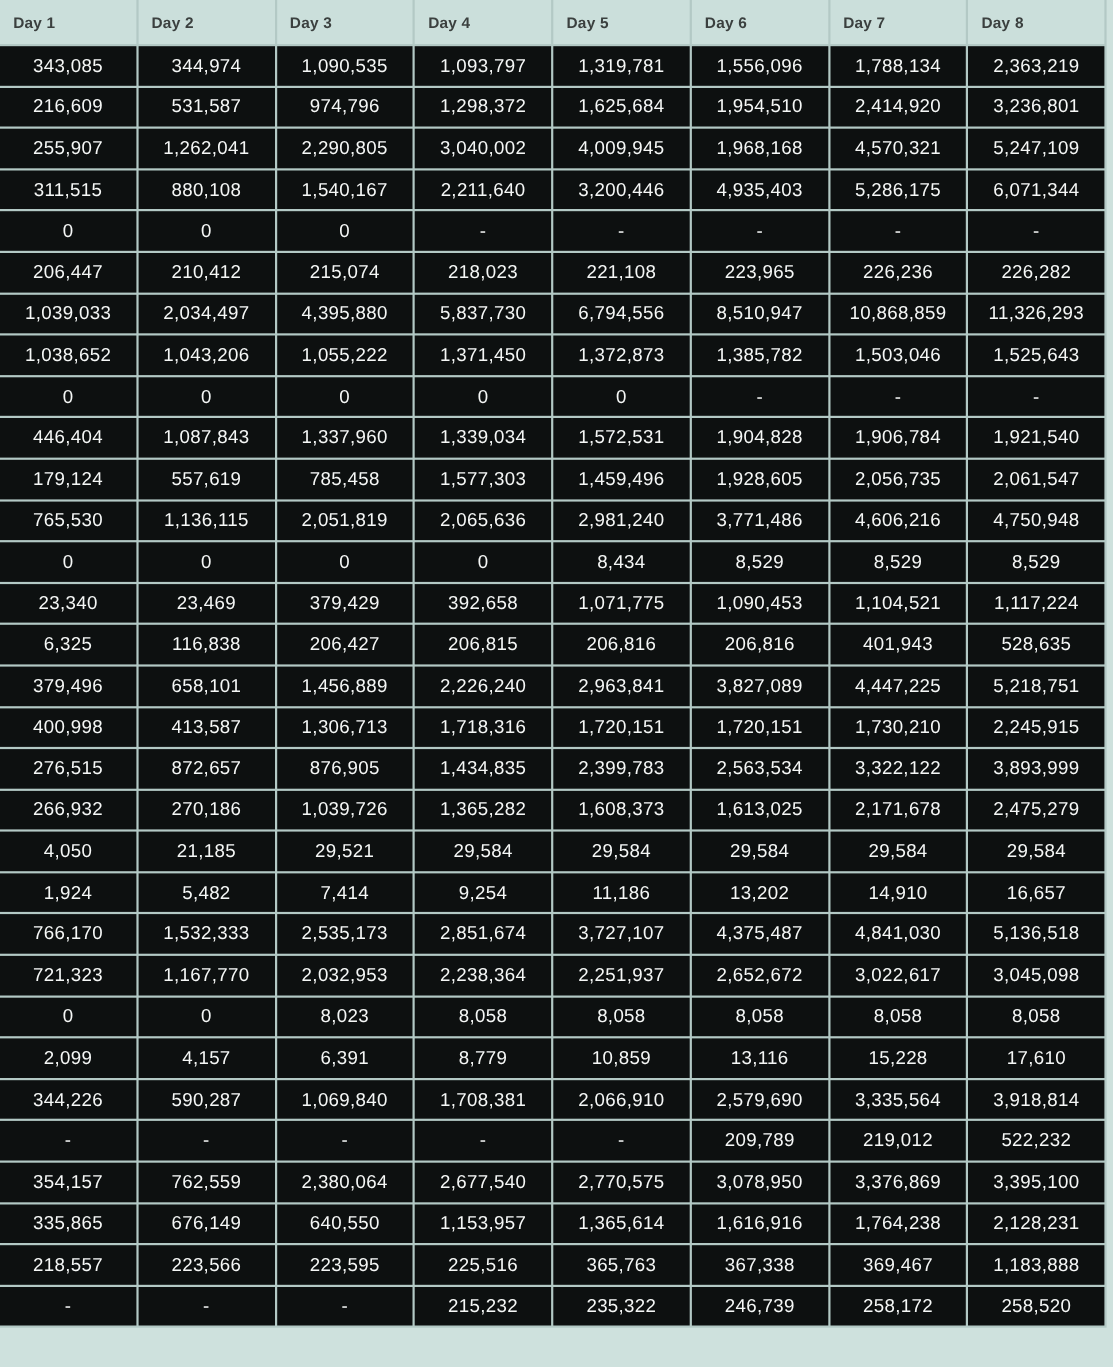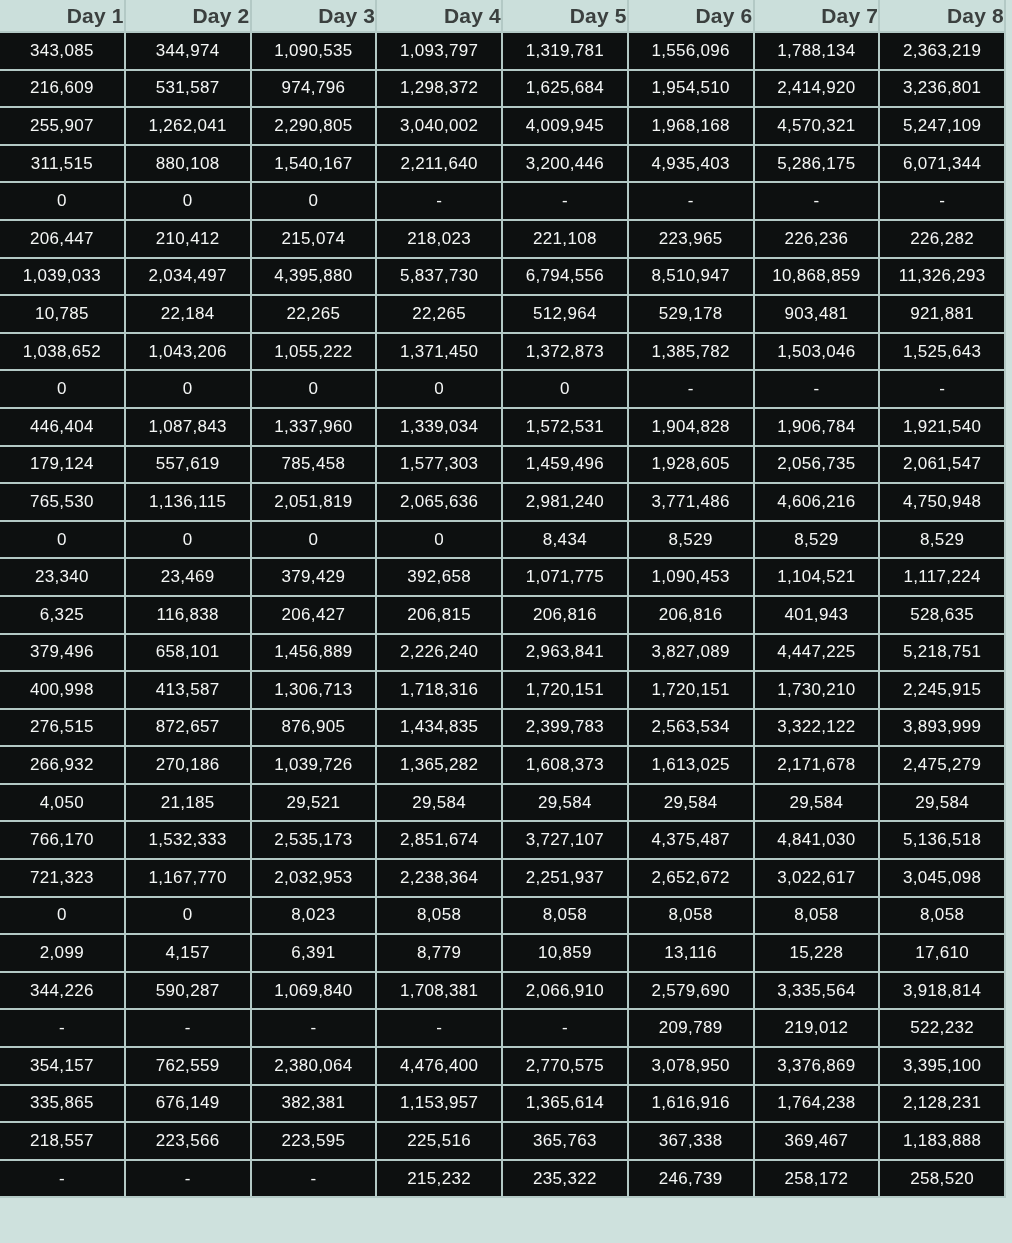--- a/index.html
+++ b/index.html
@@ -22,25 +22,25 @@
     table-layout: fixed;
     border-collapse: separate;
     border-spacing: 2px;
     background: #b3c9c5;
     margin: -2px 0 0 -2px;
   }
   th.col-header {
     background: #cbdfdb;
     color: #3b403f;
     font-weight: 700;
-    font-size: 21px;
+    font-size: 14px;
     height: 31px;
-    text-align: right;
+    text-align: left;
     vertical-align: middle;
-    padding: 0;
+    padding: 12px;
     letter-spacing: 0.2px;
   }
   td.cell {
     background: #0d1010;
     color: #f5f7f6;
     font-size: 17px;
     font-weight: 400;
     height: 35.6px;
     text-align: center;
     vertical-align: middle;
@@ -131,30 +131,20 @@
           <td class="cell">1,039,033</td>
           <td class="cell">2,034,497</td>
           <td class="cell">4,395,880</td>
           <td class="cell">5,837,730</td>
           <td class="cell">6,794,556</td>
           <td class="cell">8,510,947</td>
           <td class="cell">10,868,859</td>
           <td class="cell">11,326,293</td>
         </tr>
         <tr>
-          <td class="cell">10,785</td>
-          <td class="cell">22,184</td>
-          <td class="cell">22,265</td>
-          <td class="cell">22,265</td>
-          <td class="cell">512,964</td>
-          <td class="cell">529,178</td>
-          <td class="cell">903,481</td>
-          <td class="cell">921,881</td>
-        </tr>
-        <tr>
           <td class="cell">1,038,652</td>
           <td class="cell">1,043,206</td>
           <td class="cell">1,055,222</td>
           <td class="cell">1,371,450</td>
           <td class="cell">1,372,873</td>
           <td class="cell">1,385,782</td>
           <td class="cell">1,503,046</td>
           <td class="cell">1,525,643</td>
         </tr>
         <tr>
@@ -271,20 +261,30 @@
           <td class="cell">4,050</td>
           <td class="cell">21,185</td>
           <td class="cell">29,521</td>
           <td class="cell">29,584</td>
           <td class="cell">29,584</td>
           <td class="cell">29,584</td>
           <td class="cell">29,584</td>
           <td class="cell">29,584</td>
         </tr>
         <tr>
+          <td class="cell">1,924</td>
+          <td class="cell">5,482</td>
+          <td class="cell">7,414</td>
+          <td class="cell">9,254</td>
+          <td class="cell">11,186</td>
+          <td class="cell">13,202</td>
+          <td class="cell">14,910</td>
+          <td class="cell">16,657</td>
+        </tr>
+        <tr>
           <td class="cell">766,170</td>
           <td class="cell">1,532,333</td>
           <td class="cell">2,535,173</td>
           <td class="cell">2,851,674</td>
           <td class="cell">3,727,107</td>
           <td class="cell">4,375,487</td>
           <td class="cell">4,841,030</td>
           <td class="cell">5,136,518</td>
         </tr>
         <tr>
@@ -334,30 +334,30 @@
           <td class="cell">-</td>
           <td class="cell">-</td>
           <td class="cell">209,789</td>
           <td class="cell">219,012</td>
           <td class="cell">522,232</td>
         </tr>
         <tr>
           <td class="cell">354,157</td>
           <td class="cell">762,559</td>
           <td class="cell">2,380,064</td>
-          <td class="cell">4,476,400</td>
+          <td class="cell">2,677,540</td>
           <td class="cell">2,770,575</td>
           <td class="cell">3,078,950</td>
           <td class="cell">3,376,869</td>
           <td class="cell">3,395,100</td>
         </tr>
         <tr>
           <td class="cell">335,865</td>
           <td class="cell">676,149</td>
-          <td class="cell">382,381</td>
+          <td class="cell">640,550</td>
           <td class="cell">1,153,957</td>
           <td class="cell">1,365,614</td>
           <td class="cell">1,616,916</td>
           <td class="cell">1,764,238</td>
           <td class="cell">2,128,231</td>
         </tr>
         <tr>
           <td class="cell">218,557</td>
           <td class="cell">223,566</td>
           <td class="cell">223,595</td>

